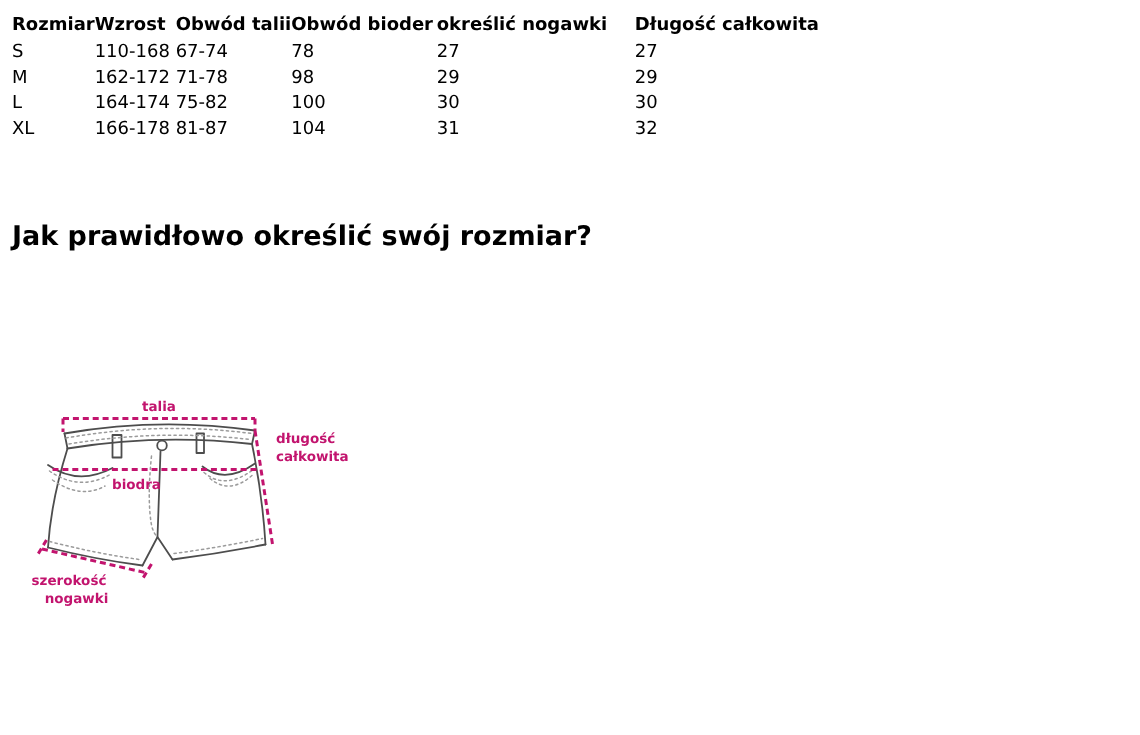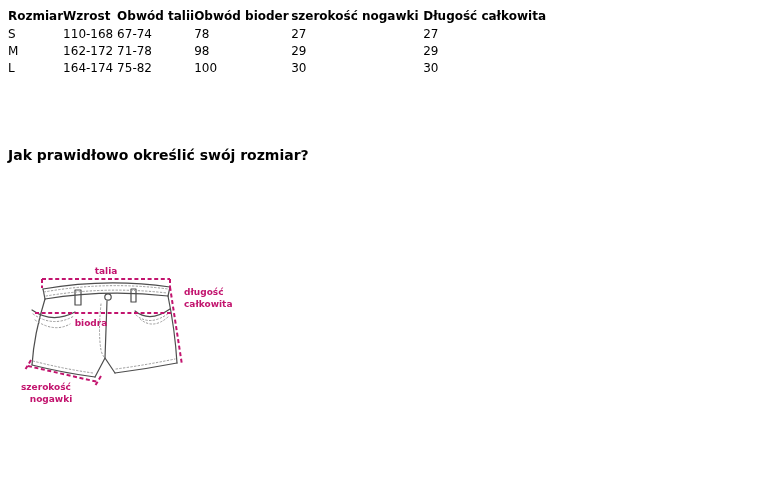--- a/index.html
+++ b/index.html
@@ -34,21 +34,21 @@
   }
   table.size-table thead th {
     font-weight: bold;
     height: 19px;
   }
 
   .section-heading {
     position: absolute;
     left: 8px;
     top: 147px;
-    font-size: 14px;
+    font-size: 18px;
     font-weight: bold;
     white-space: nowrap;
   }
 
   .diagram {
     position: absolute;
     left: 20px;
     top: 258px;
     width: 212px;
     height: 152px;
@@ -74,21 +74,21 @@
       <col style="width:97px">
         <col style="width:132px">
         <col style="width:150px">
     </colgroup>
     <thead>
       <tr>
         <th>Rozmiar</th>
         <th>Wzrost</th>
         <th>Obwód talii</th>
         <th>Obwód bioder</th>
-        <th>szerokość nogawki</th>
+        <th>określić nogawki</th>
         <th>Długość całkowita</th>
       </tr>
     </thead>
     <tbody>
       <tr>
         <td>S</td>
         <td>110-168</td>
         <td>67-74</td>
         <td>78</td>
         <td>27</td>
@@ -102,20 +102,28 @@
         <td>29</td>
         <td>29</td>
       </tr>
       <tr>
         <td>L</td>
         <td>164-174</td>
         <td>75-82</td>
         <td>100</td>
         <td>30</td>
         <td>30</td>
+      </tr>
+      <tr>
+        <td>XL</td>
+        <td>166-178</td>
+        <td>81-87</td>
+        <td>104</td>
+        <td>31</td>
+        <td>32</td>
       </tr>
     </tbody>
   </table>
 
   <div class="section-heading">Jak prawidłowo określić swój rozmiar?</div>
 
   <div class="diagram">
     <svg width="212" height="152" viewBox="0 0 212 152" xmlns="http://www.w3.org/2000/svg">
 
       <g>

